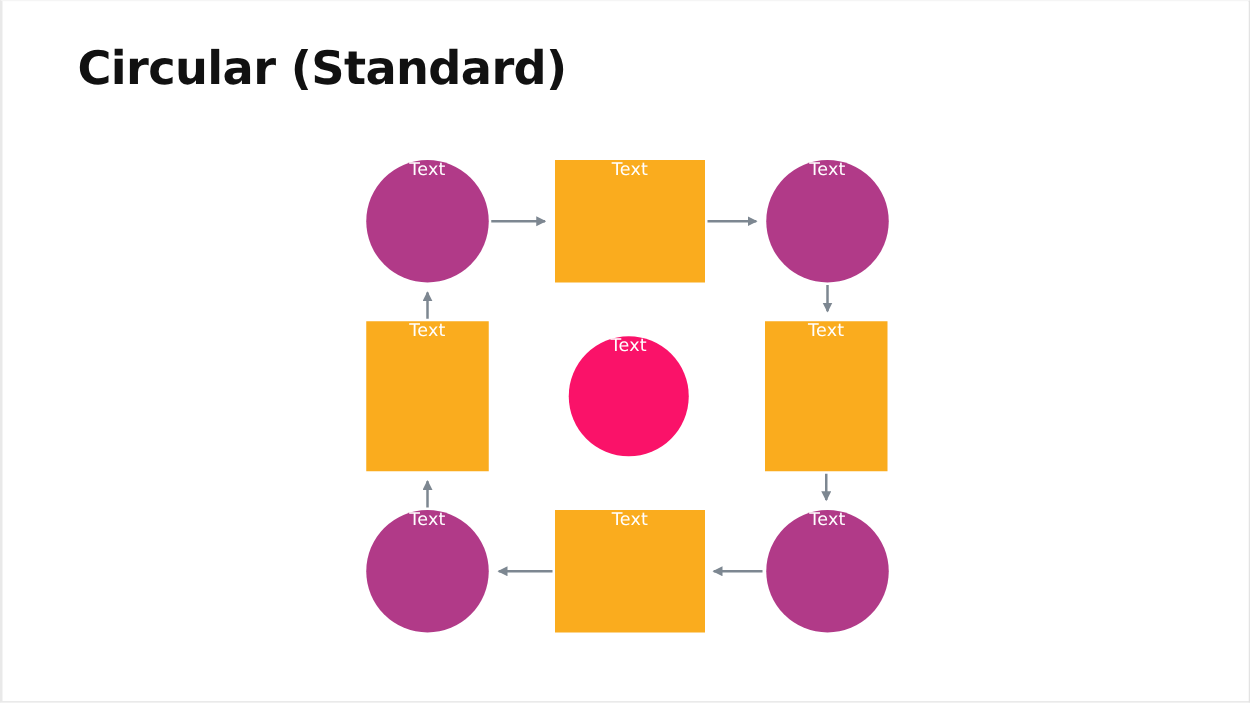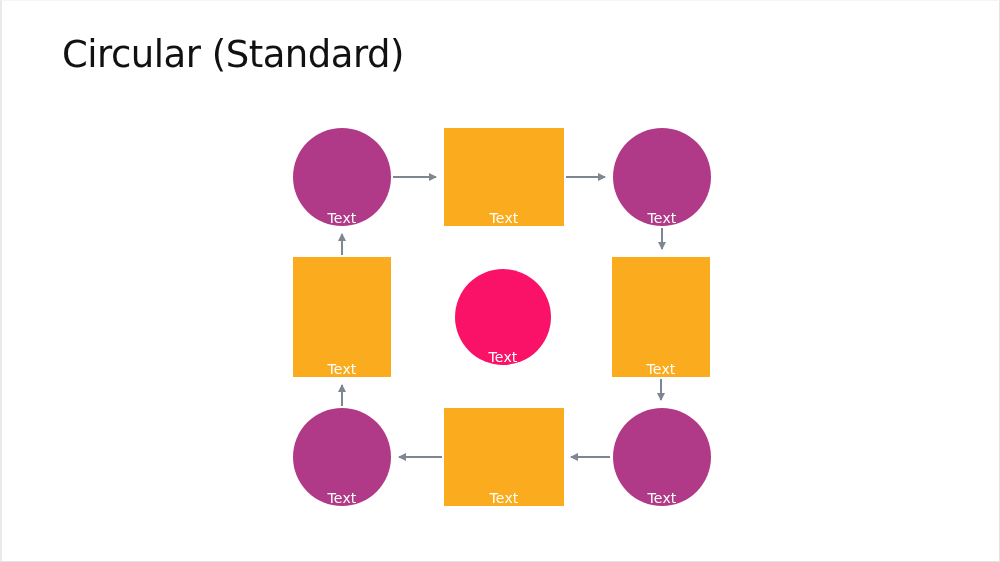--- a/index.html
+++ b/index.html
@@ -14,28 +14,28 @@
     border-left: 2px solid #e9e9e9;
     border-right: 1px solid #e3e3e3;
     border-bottom: 1px solid #e3e3e3;
     border-top: 1px solid #f5f5f5;
   }
   .slide-title {
     position: absolute;
     left: 60px;
     top: 32px;
     font-size: 37px;
-    font-weight: normal;
+    font-weight: bold;
     letter-spacing: -0.5px;
     color: var(--title, #111111);
   }
   .node {
     position: absolute;
     display: flex;
-    align-items: flex-end;
+    align-items: flex-start;
     justify-content: center;
   }
   .node-label {
     color: #ffffff;
     font-size: 14px;
     letter-spacing: 0.2px;
   }
   .circle { border-radius: 50%; background: var(--circle, #B13A88); }
   .rect   { background: var(--rect, #FAAC1E); }
   .center-circle { border-radius: 50%; background: var(--center, #FA1269); }

